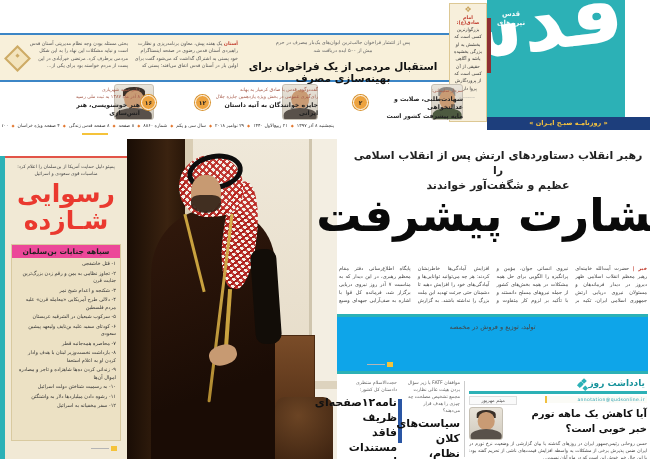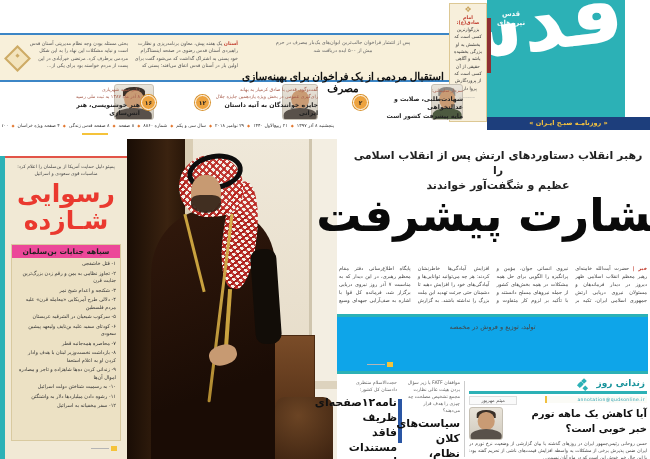--- a/index.html
+++ b/index.html
@@ -33,21 +33,21 @@
          border-top:2px solid #3c86c6;border-bottom:2px solid #3c86c6;}
   .strip-orn{position:absolute;left:8px;top:14px;width:15px;height:15px;background:#f3e4bd;
              border:2px solid #cdab66;transform:rotate(45deg);}
   .strip-orn::after{content:"";position:absolute;left:4px;top:4px;width:3px;height:3px;background:#cdab66;}
   .strip-col{position:absolute;top:5px;font-size:4.8px;color:#555;line-height:1.55;text-align:right;overflow:hidden;height:38px;}
   .c2{left:28px;width:100px;}
   .c1{left:132px;width:106px;}
   .lead-red{color:#c0392b;font-weight:bold;}
   .strip-head{position:absolute;left:242px;top:4px;width:202px;text-align:center;}
   .s-kick{font-size:5px;color:#666;line-height:1.5;}
-  .s-headline{font-size:10.5px;font-weight:bold;color:#111;margin-top:16px;font-family:Liberation Serif, serif;}
+  .s-headline{font-size:10.5px;font-weight:bold;color:#111;margin-top:6px;}
 
   
   .teaser{top:84px;height:37px;}
   .avatar{background:linear-gradient(#e9e4da,#cfc9bd);position:relative;overflow:hidden;
           border:1px solid #c6c0b4;border-radius:3px;box-sizing:border-box;}
   .avatar .face{position:absolute;left:50%;top:14%;width:52%;height:58%;transform:translateX(-50%);
                 background:#c99b74;border-radius:48%;}
   .avatar .hair{position:absolute;left:50%;top:6%;width:58%;height:26%;transform:translateX(-50%);
                 background:#3a3028;border-radius:50% 50% 0 0;}
   .avatar .torso{position:absolute;left:50%;bottom:-10%;width:96%;height:42%;transform:translateX(-50%);
@@ -321,21 +321,21 @@
   <div class="abs fatf-art">
     <div class="b-kick">موافقان FATF با زیر سؤال بردن هیئت عالی نظارت مجمع تشخیص مصلحت چه چیزی را هدف قرار می‌دهند؟</div>
     <div class="b-headline pre">سیاست‌های
 کلان نظام، آماج
 سیاست‌بازی</div>
   </div>
   <div class="abs v-div"></div>
 
   <div class="abs note-box">
     <div class="note-icon"></div>
-    <div class="note-title">زندانی روز</div>
+    <div class="note-title">یادداشت روز</div>
     <div class="note-rule"></div>
     <div class="note-email">annotation@qudsonline.ir</div>
     <div class="note-author">میثم مهرپور</div>
     <div class="note-headline pre">آیا کاهش یک ماهه تورم
 خبر خوبی است؟</div>
     <div class="note-photo avatar">
       <span class="hair"></span>
       <span class="face"></span>
       <span class="torso"></span>
     </div>

